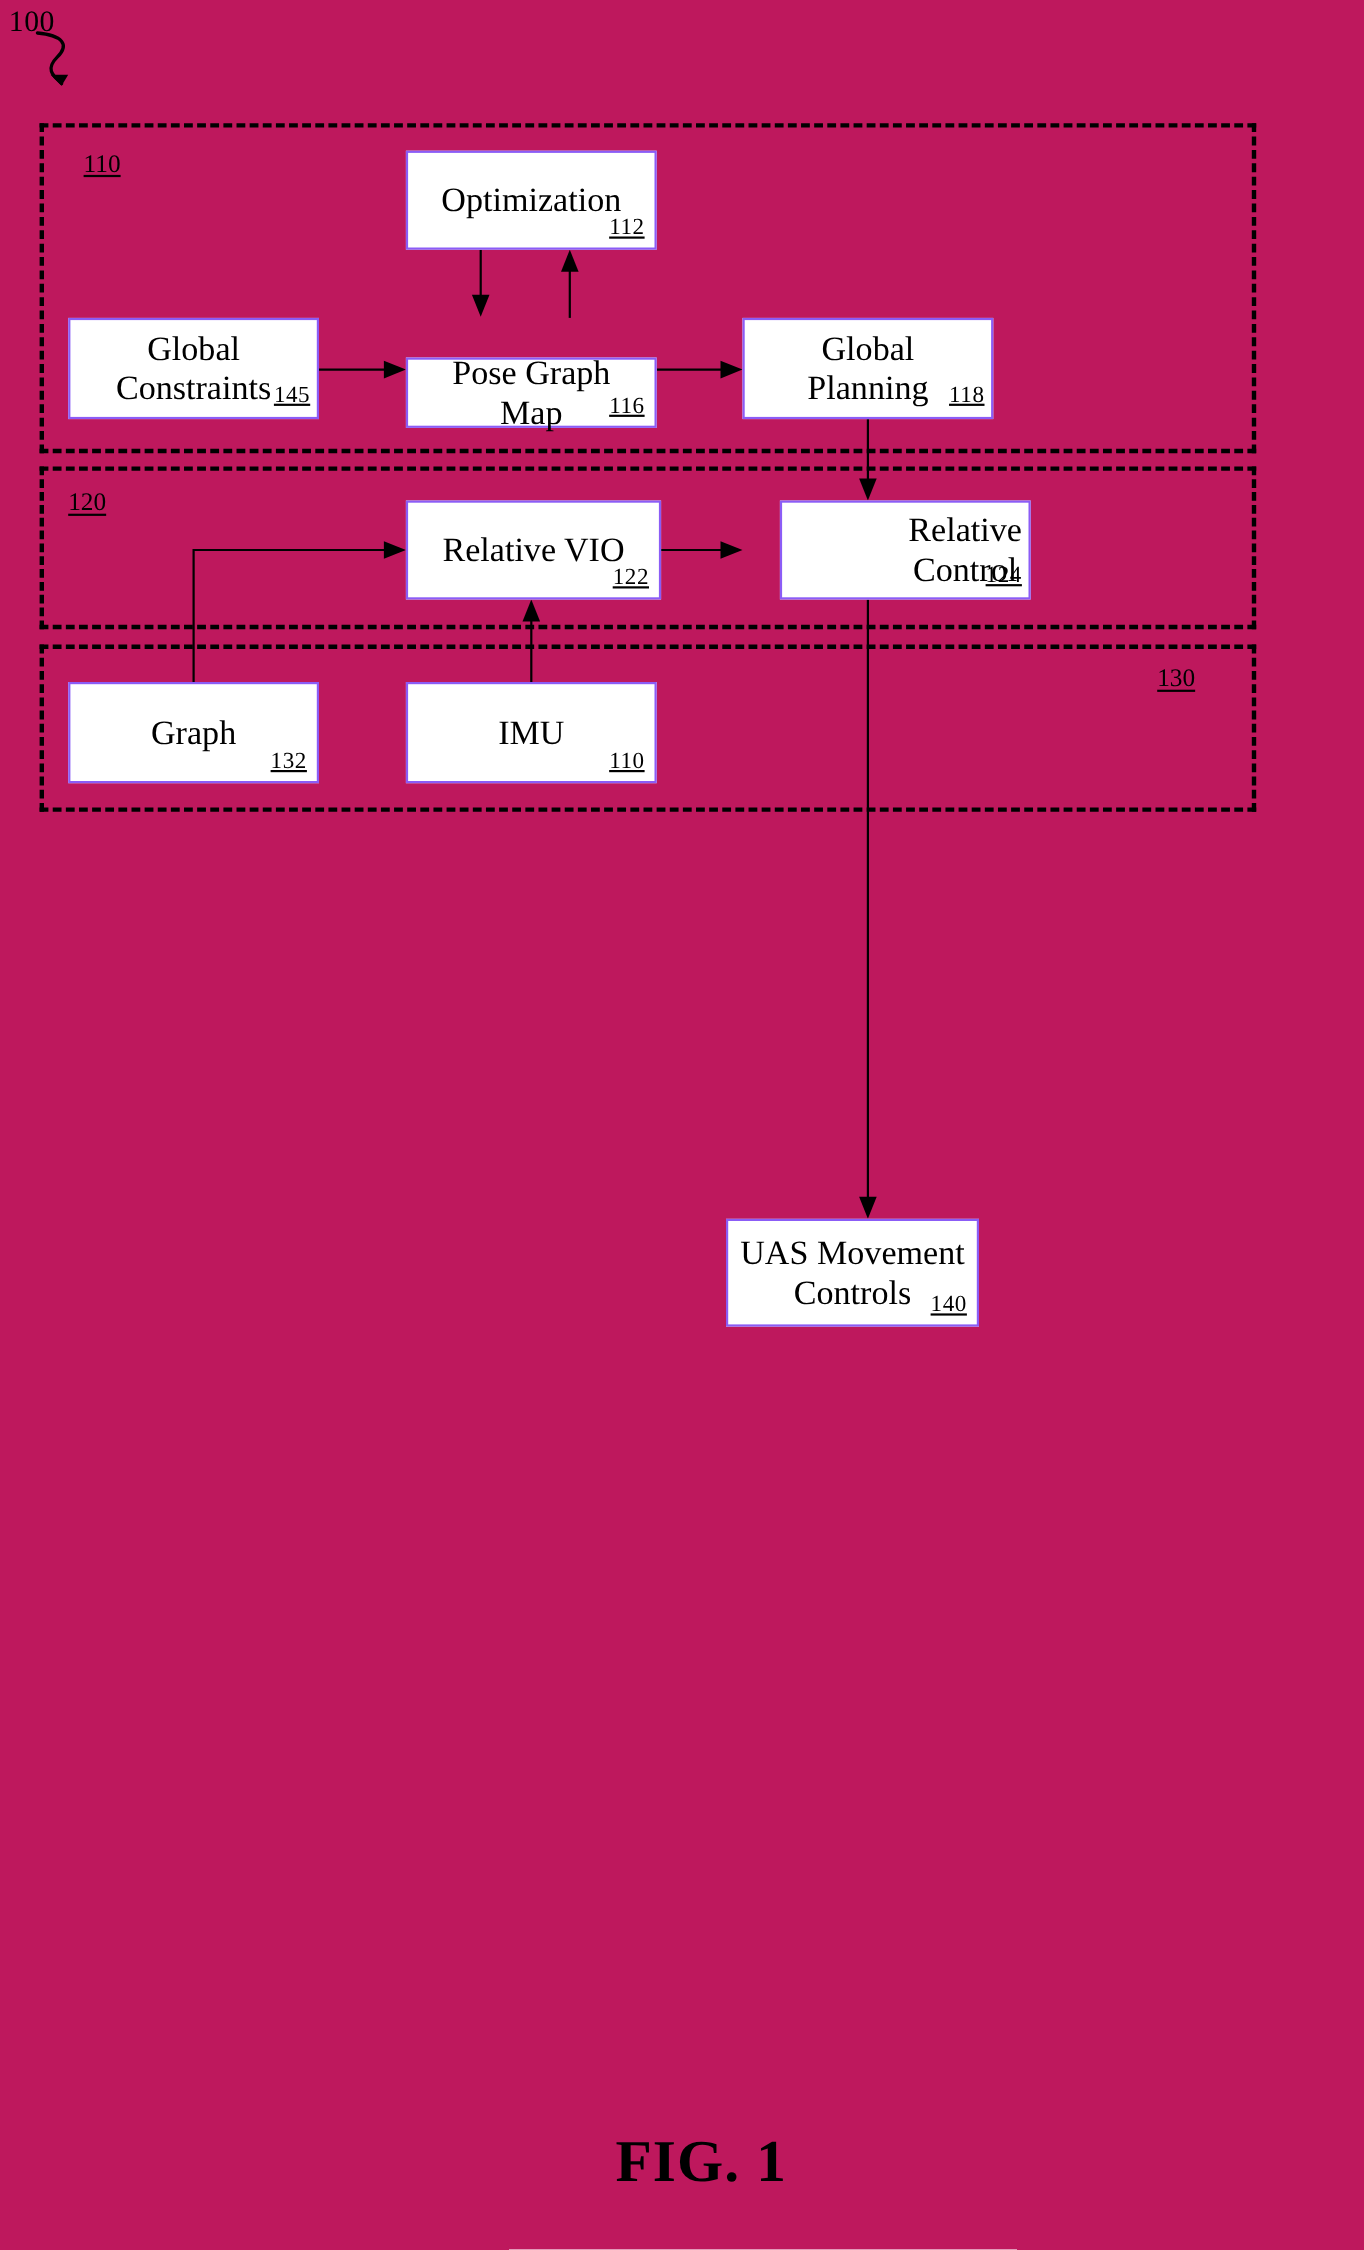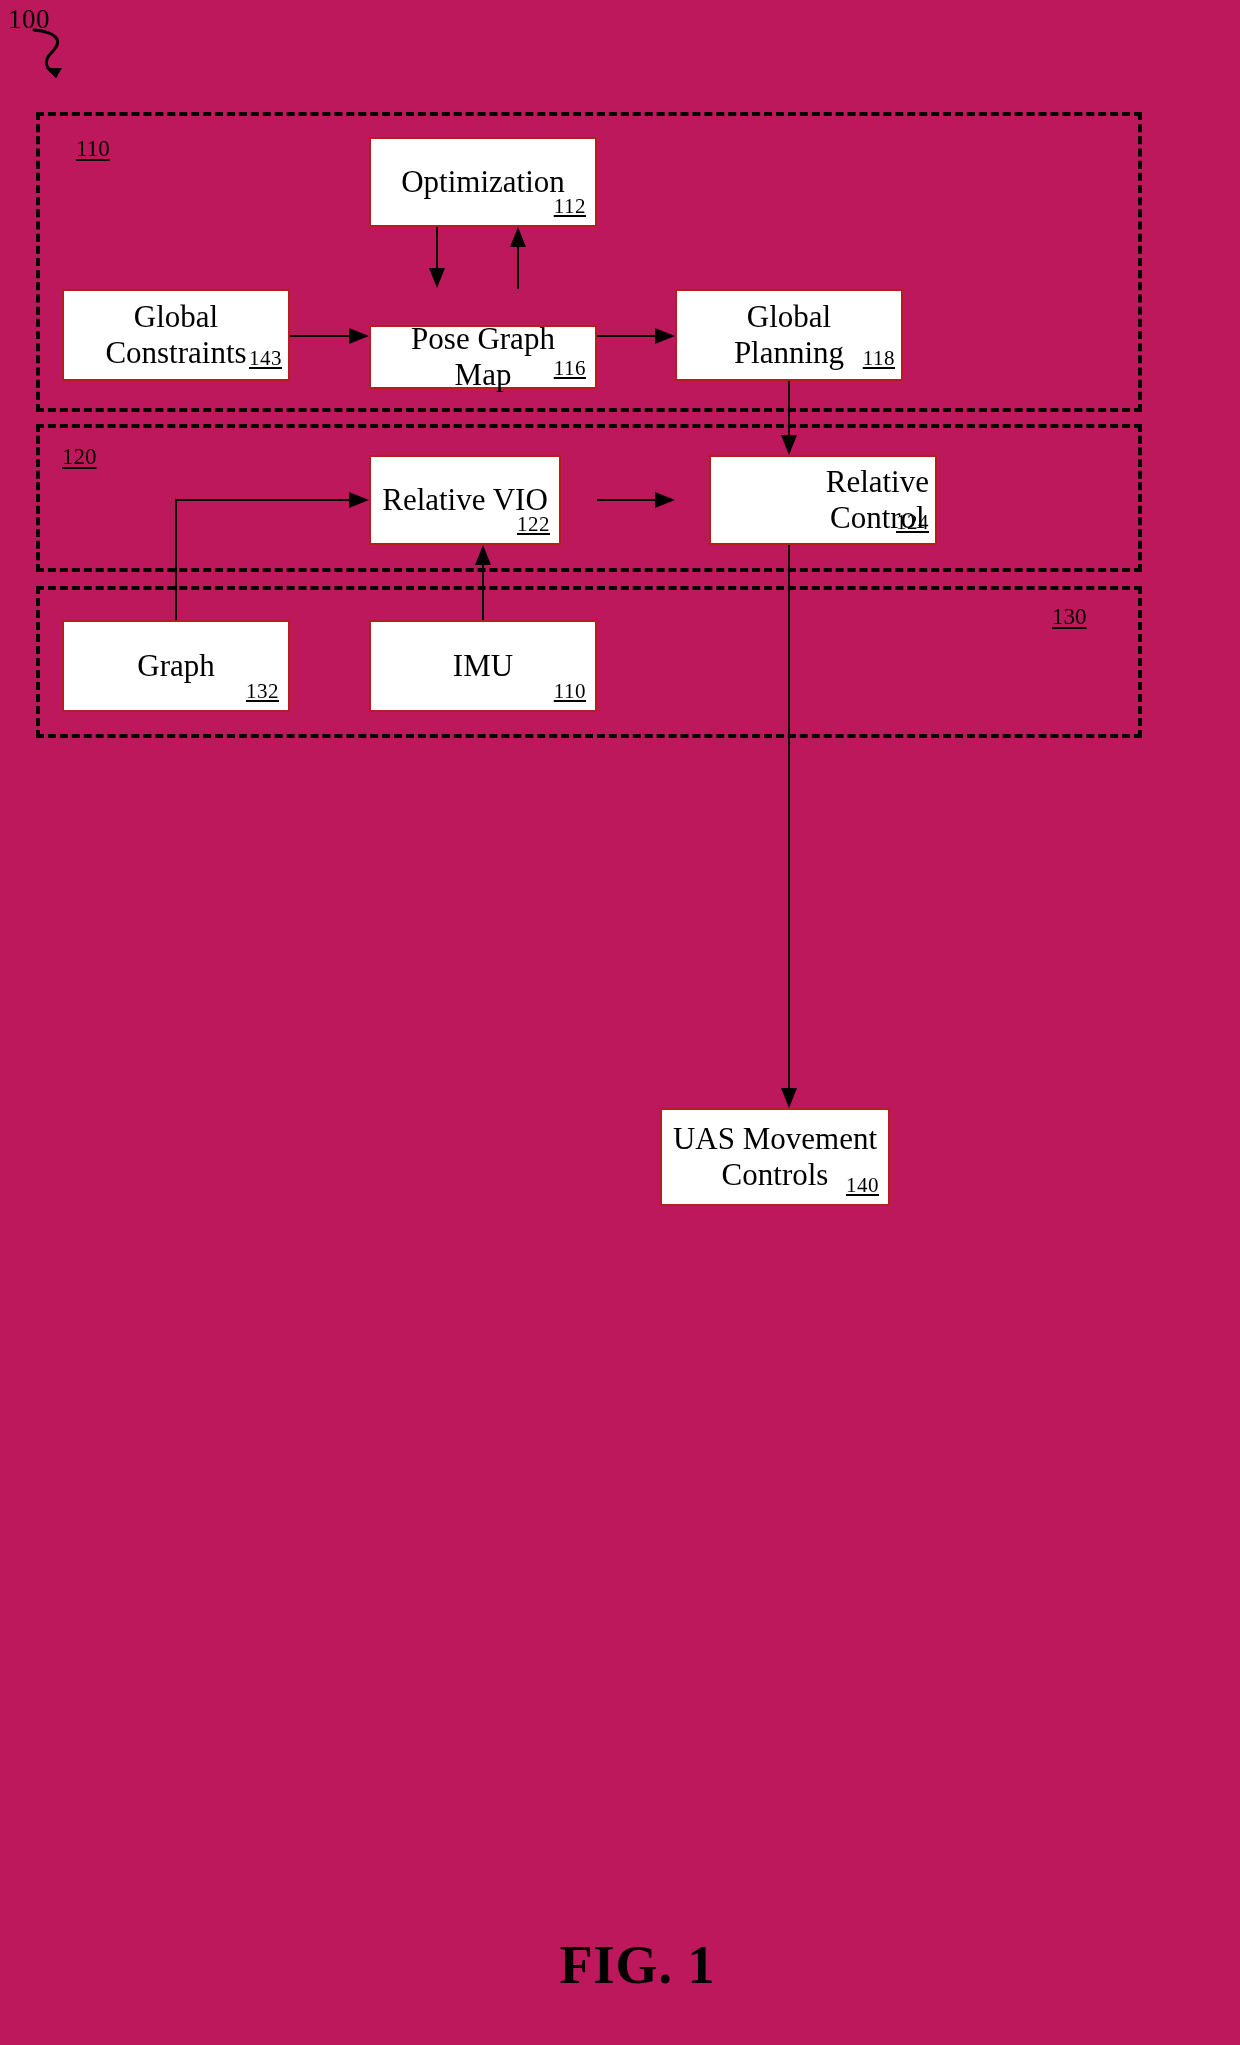--- a/index.html
+++ b/index.html
@@ -46,21 +46,21 @@
     position: absolute;
     font-size: 23px;
     text-decoration: underline;
     text-underline-offset: 3px;
     white-space: nowrap;
   }
 
   
   .box {
     position: absolute;
-    border: 2px solid #b91c1c;
+    border: 2px solid #8b5cf6;
     box-sizing: border-box;
     background: #ffffff;
     display: flex;
     flex-direction: column;
     align-items: center;
     justify-content: center;
     text-align: center;
     z-index: 5;
   }
   .box-title {
@@ -125,36 +125,36 @@
   <div class="group-label" style="left:1052px; top:604px;">130</div>
 
   <div class="box" style="left:369px; top:137px; width:228px; height:90px;">
     <div class="box-title">Optimization</div>
     <div class="box-num">112</div>
   </div>
 
   <div class="box" style="left:62px; top:289px; width:228px; height:92px;">
     <div class="box-title">Global
 Constraints</div>
-    <div class="box-num tight">143</div>
+    <div class="box-num tight">145</div>
   </div>
 
   <div class="box" style="left:369px; top:289px; width:228px; height:64px;margin-top:36px;">
     <div class="box-title">Pose Graph
 Map</div>
     <div class="box-num">116</div>
   </div>
 
   <div class="box" style="left:675px; top:289px; width:228px; height:92px;">
     <div class="box-title">Global
 Planning</div>
     <div class="box-num tight">118</div>
   </div>
 
-  <div class="box" style="left:369px; top:455px; width:192px; height:90px;">
+  <div class="box" style="left:369px; top:455px; width:232px; height:90px;">
     <div class="box-title">Relative VIO</div>
     <div class="box-num">122</div>
   </div>
 
   <div class="box" style="left:709px; top:455px; width:228px; height:90px;align-items:flex-end;">
     <div class="box-title">Relative
 Control</div>
     <div class="box-num tight">124</div>
   </div>
 

